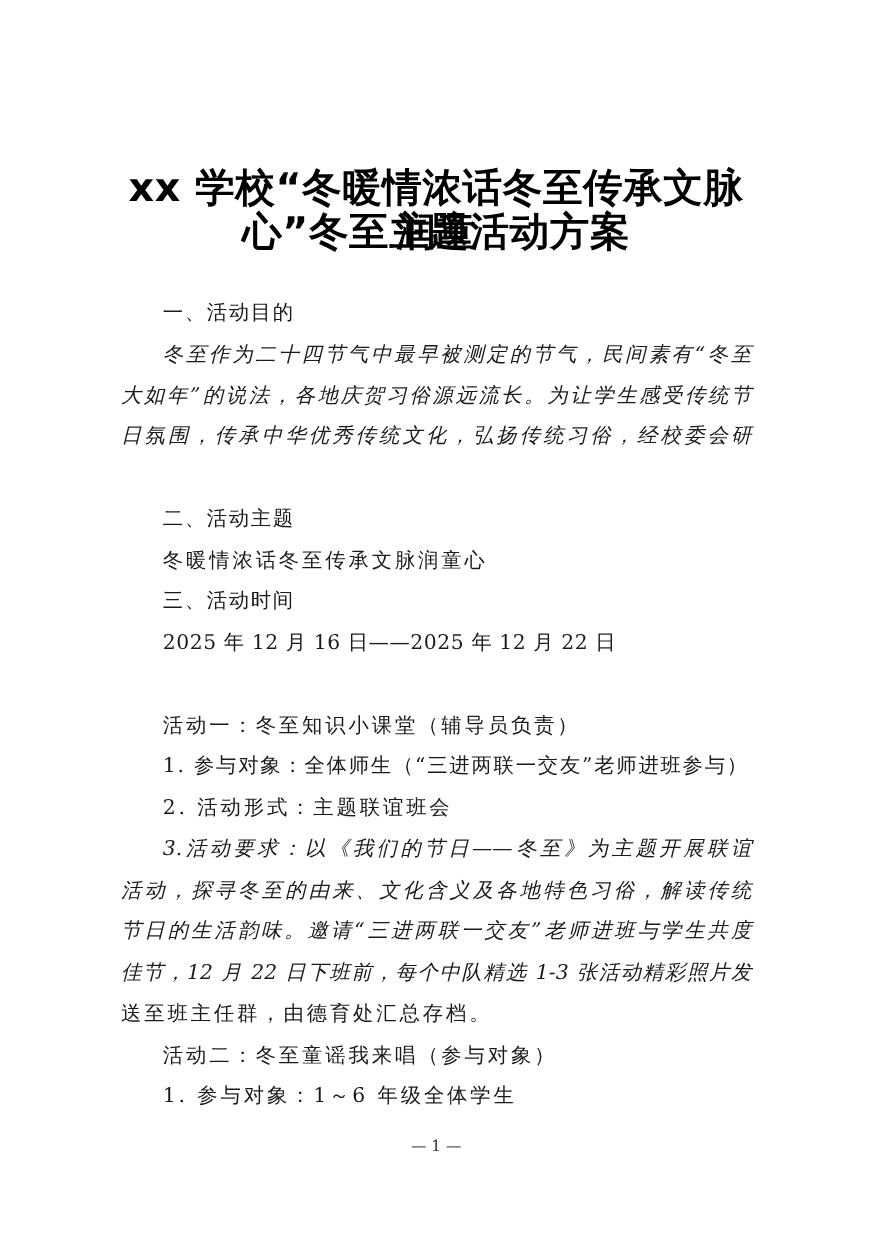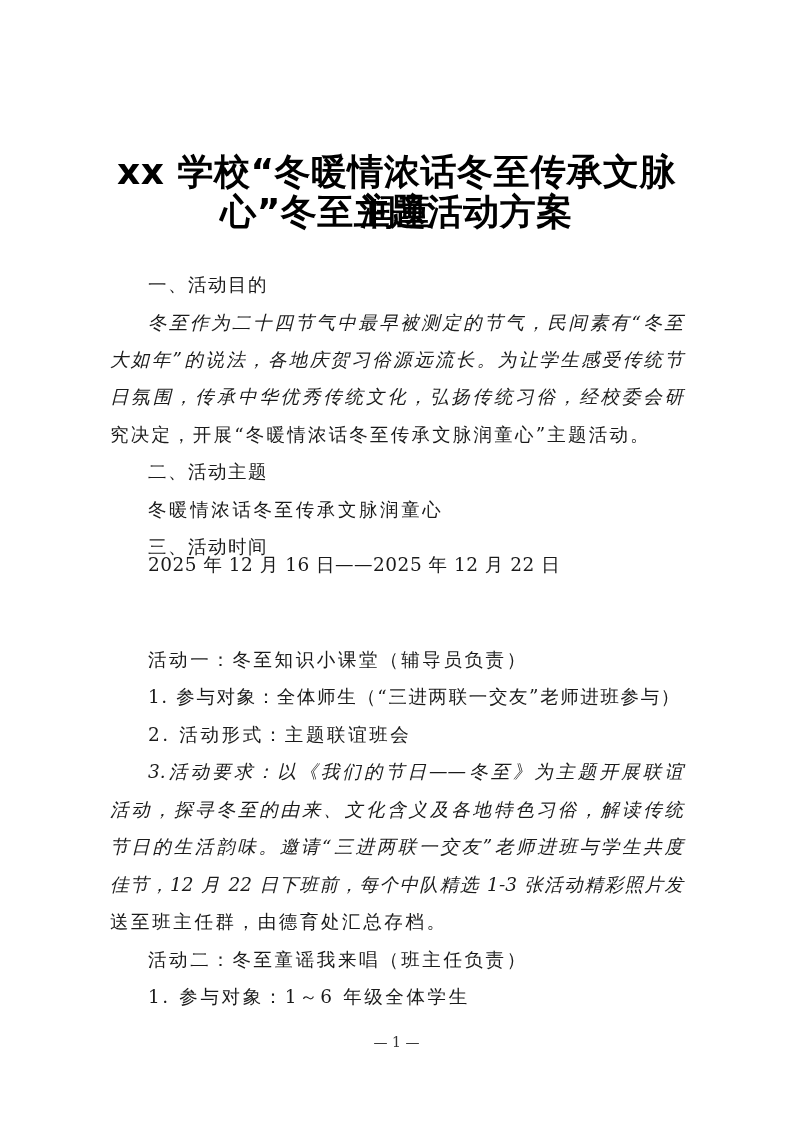--- a/index.html
+++ b/index.html
@@ -22,34 +22,33 @@
 <body>
 
 <div class="page">
   <div class="title t1">xx 学校“冬暖情浓话冬至传承文脉润童</div>
   <div class="title t2">心”冬至主题活动方案</div>
 
   <div class="line indent heading" style="top:266px">一、活动目的</div>
   <div class="line indent justify" style="top:304px">冬至作为二十四节气中最早被测定的节气，民间素有“冬至</div>
   <div class="line justify" style="top:341px">大如年”的说法，各地庆贺习俗源远流长。为让学生感受传统节</div>
   <div class="line justify" style="top:378px">日氛围，传承中华优秀传统文化，弘扬传统习俗，经校委会研</div>
-  <div class="line" style="top:416px; letter-spacing:2.2px">究决定，开展“冬暖情浓话冬至传承文脉润童心”主题活动。</div>
 
   <div class="line indent heading" style="top:453px">二、活动主题</div>
   <div class="line indent" style="top:491px">冬暖情浓话冬至传承文脉润童心</div>
 
   <div class="line indent heading" style="top:528px">三、活动时间</div>
-  <div class="line indent" style="top:546px; letter-spacing:0.5px">2025 年 12 月 16 日——2025 年 12 月 22 日</div>
+  <div class="line indent" style="top:566px; letter-spacing:0.5px">2025 年 12 月 16 日——2025 年 12 月 22 日</div>
 
   <div class="line indent" style="top:641px">活动一：冬至知识小课堂（辅导员负责）</div>
   <div class="line indent" style="top:678px; letter-spacing:1.6px">1. 参与对象：全体师生（“三进两联一交友”老师进班参与）</div>
   <div class="line indent" style="top:716px">2. 活动形式：主题联谊班会</div>
   <div class="line indent justify" style="top:753px">3.活动要求：以《我们的节日——冬至》为主题开展联谊</div>
   <div class="line justify" style="top:791px">活动，探寻冬至的由来、文化含义及各地特色习俗，解读传统</div>
   <div class="line justify" style="top:828px">节日的生活韵味。邀请“三进两联一交友”老师进班与学生共度</div>
   <div class="line justify" style="top:866px">佳节，12 月 22 日下班前，每个中队精选 1-3 张活动精彩照片发</div>
   <div class="line" style="top:903px">送至班主任群，由德育处汇总存档。</div>
 
-  <div class="line indent" style="top:941px">活动二：冬至童谣我来唱（班主任负责）</div>
+  <div class="line indent" style="top:941px">活动二：冬至童谣我来唱（参与对象）</div>
   <div class="line indent" style="top:978px">1. 参与对象：1～6 年级全体学生</div>
 
   <div class="footer">— 1 —</div>
 </div>
 
 </body></html>

